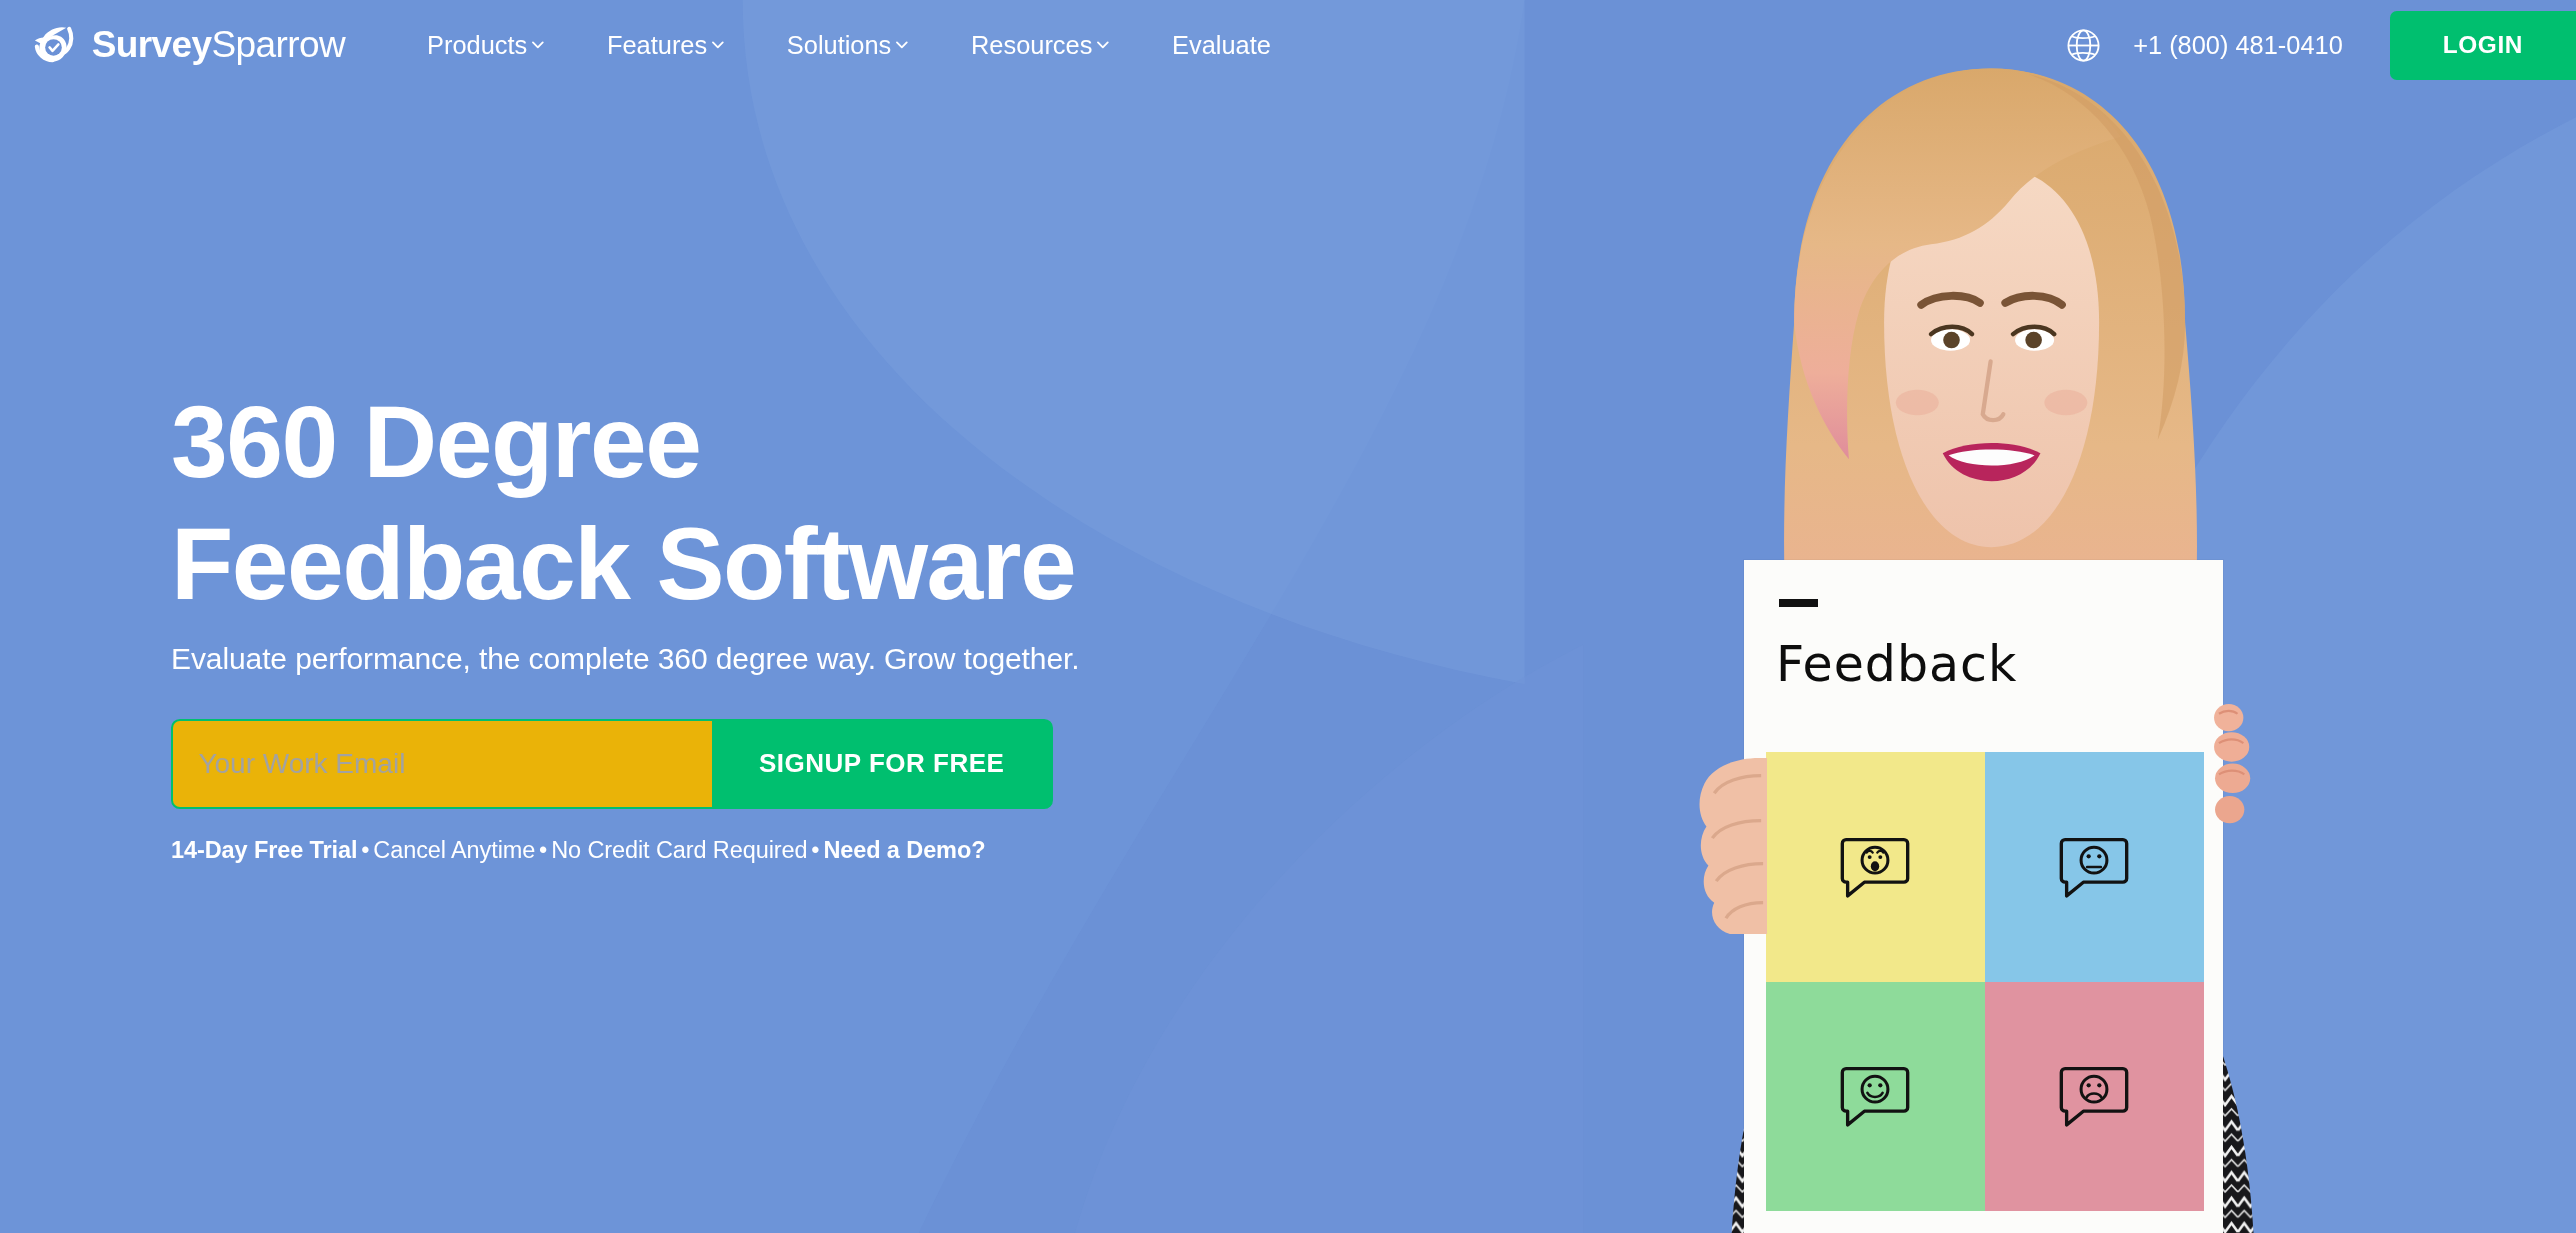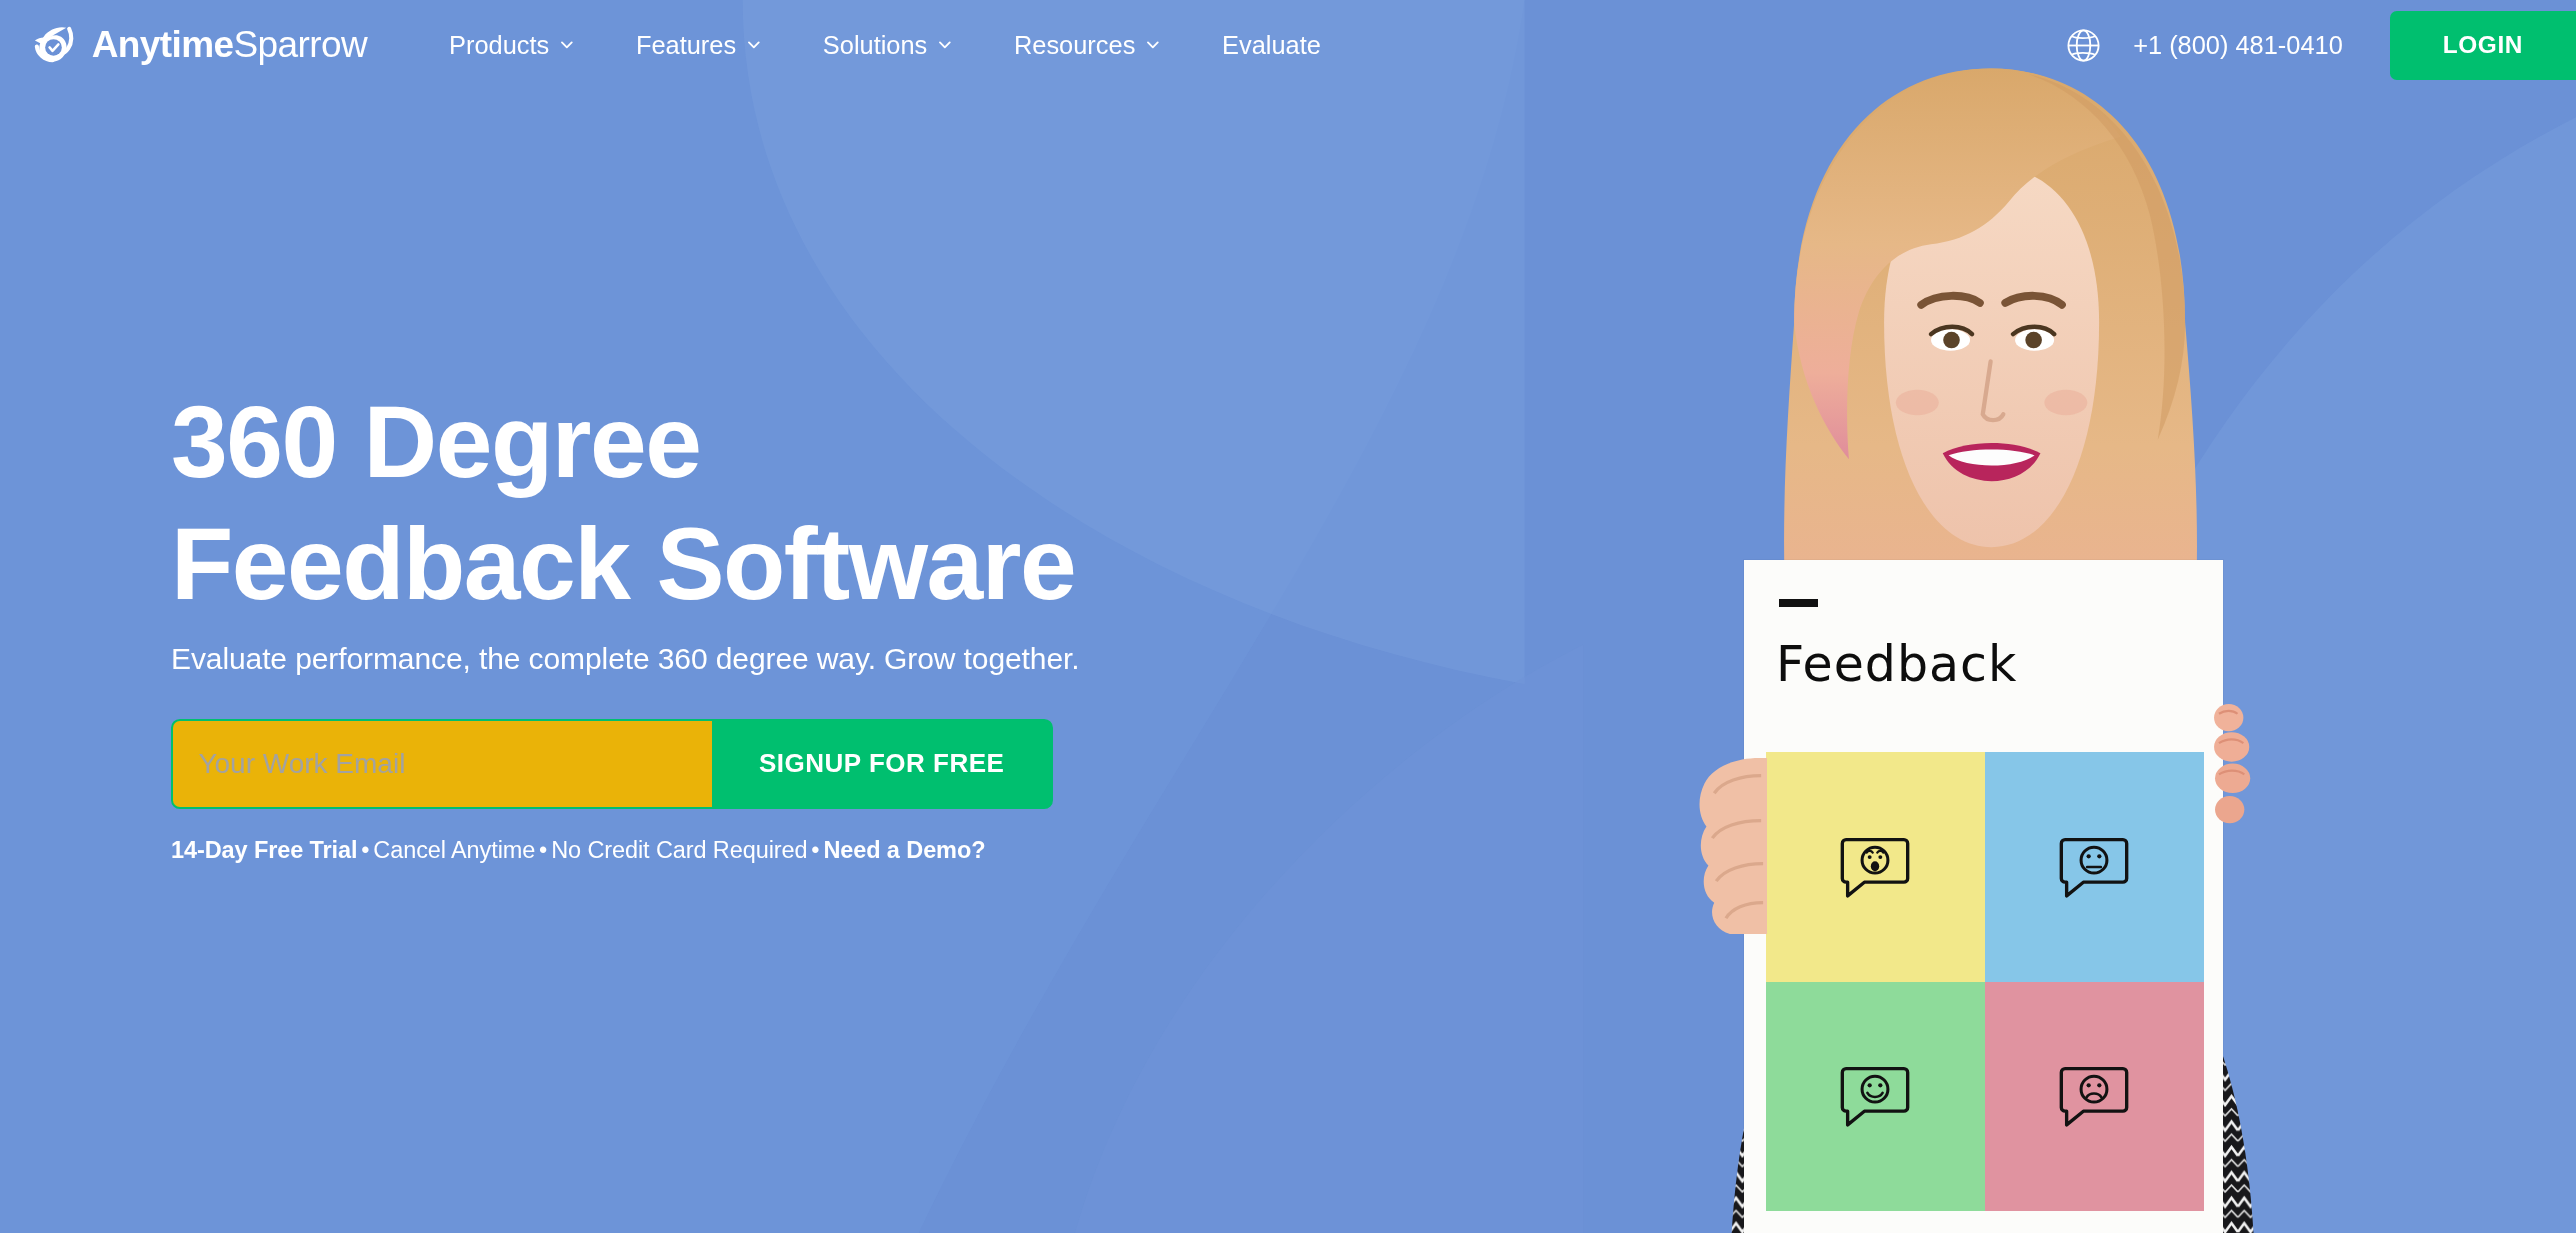--- a/index.html
+++ b/index.html
@@ -23,21 +23,21 @@
   .logo-mark { width:49px; height:49px; flex:0 0 49px; }
   .logo-text {
     color:#ffffff; font-size:37px; letter-spacing:-0.6px;
     white-space:nowrap;
   }
   .logo-text b { font-weight:700; }
   .logo-text span.light { font-weight:400; }
 
   .nav { display:flex; align-items:center; margin-left:51px; gap:0px; }
   .nav-item {
-    display:flex; align-items:center; gap:11px;
+    display:flex; align-items:center; gap:4px;
     color:#ffffff; font-size:25.4px; font-weight:400;
     padding:0 31px; white-space:nowrap; cursor:pointer;
   }
   .chev { display:inline-block; width:13.7px; height:13.7px; }
   .chev svg { display:block; }
 
   .header-right {
     margin-left:auto; display:flex; align-items:center; gap:16px; padding-right:0;
   }
   .globe-icon { width:37px; height:37px; flex:0 0 37px; margin-right:15.6px; }
@@ -142,21 +142,21 @@
       <svg viewBox="0 0 50 50" fill="none">
         <path d="M41 8 C44 14 44 22 40 28 C36 34 28 36 22 33" stroke="#ffffff" stroke-width="4.2" stroke-linecap="round" fill="none"></path>
         <path d="M24 40 C16 40 9 34 8 26" stroke="#ffffff" stroke-width="4.2" stroke-linecap="round" fill="none"></path>
         <path d="M38 7 C30 5 20 9 15 16 C10 22 9 30 13 36 C17 42 26 43 32 39
                  C38 35 40 27 37 21 C34 15 27 13 22 16" fill="#ffffff"></path>
         <path d="M6 20 C10 17 16 16 20 18 L14 24 Z" fill="#ffffff"></path>
         <circle cx="25" cy="27" r="8.5" fill="#6b91d6"></circle>
         <path d="M21 27 l3 3.4 l6 -6.6" stroke="#ffffff" stroke-width="2.6" stroke-linecap="round" stroke-linejoin="round" fill="none"></path>
       </svg>
     </span>
-    <span class="logo-text"><b>Anytime</b><span class="light">Sparrow</span></span>
+    <span class="logo-text"><b>Survey</b><span class="light">Sparrow</span></span>
   </div>
 
   <nav class="nav">
     <div class="nav-item">
       <span>Products</span>
       <span class="chev">
         <svg viewBox="0 0 14 14">
             <path d="M2 4.5 L7 9.5 L12 4.5" stroke="#ffffff" stroke-width="1.9" fill="none" stroke-linecap="round" stroke-linejoin="round"></path>
           </svg>
       </span>

